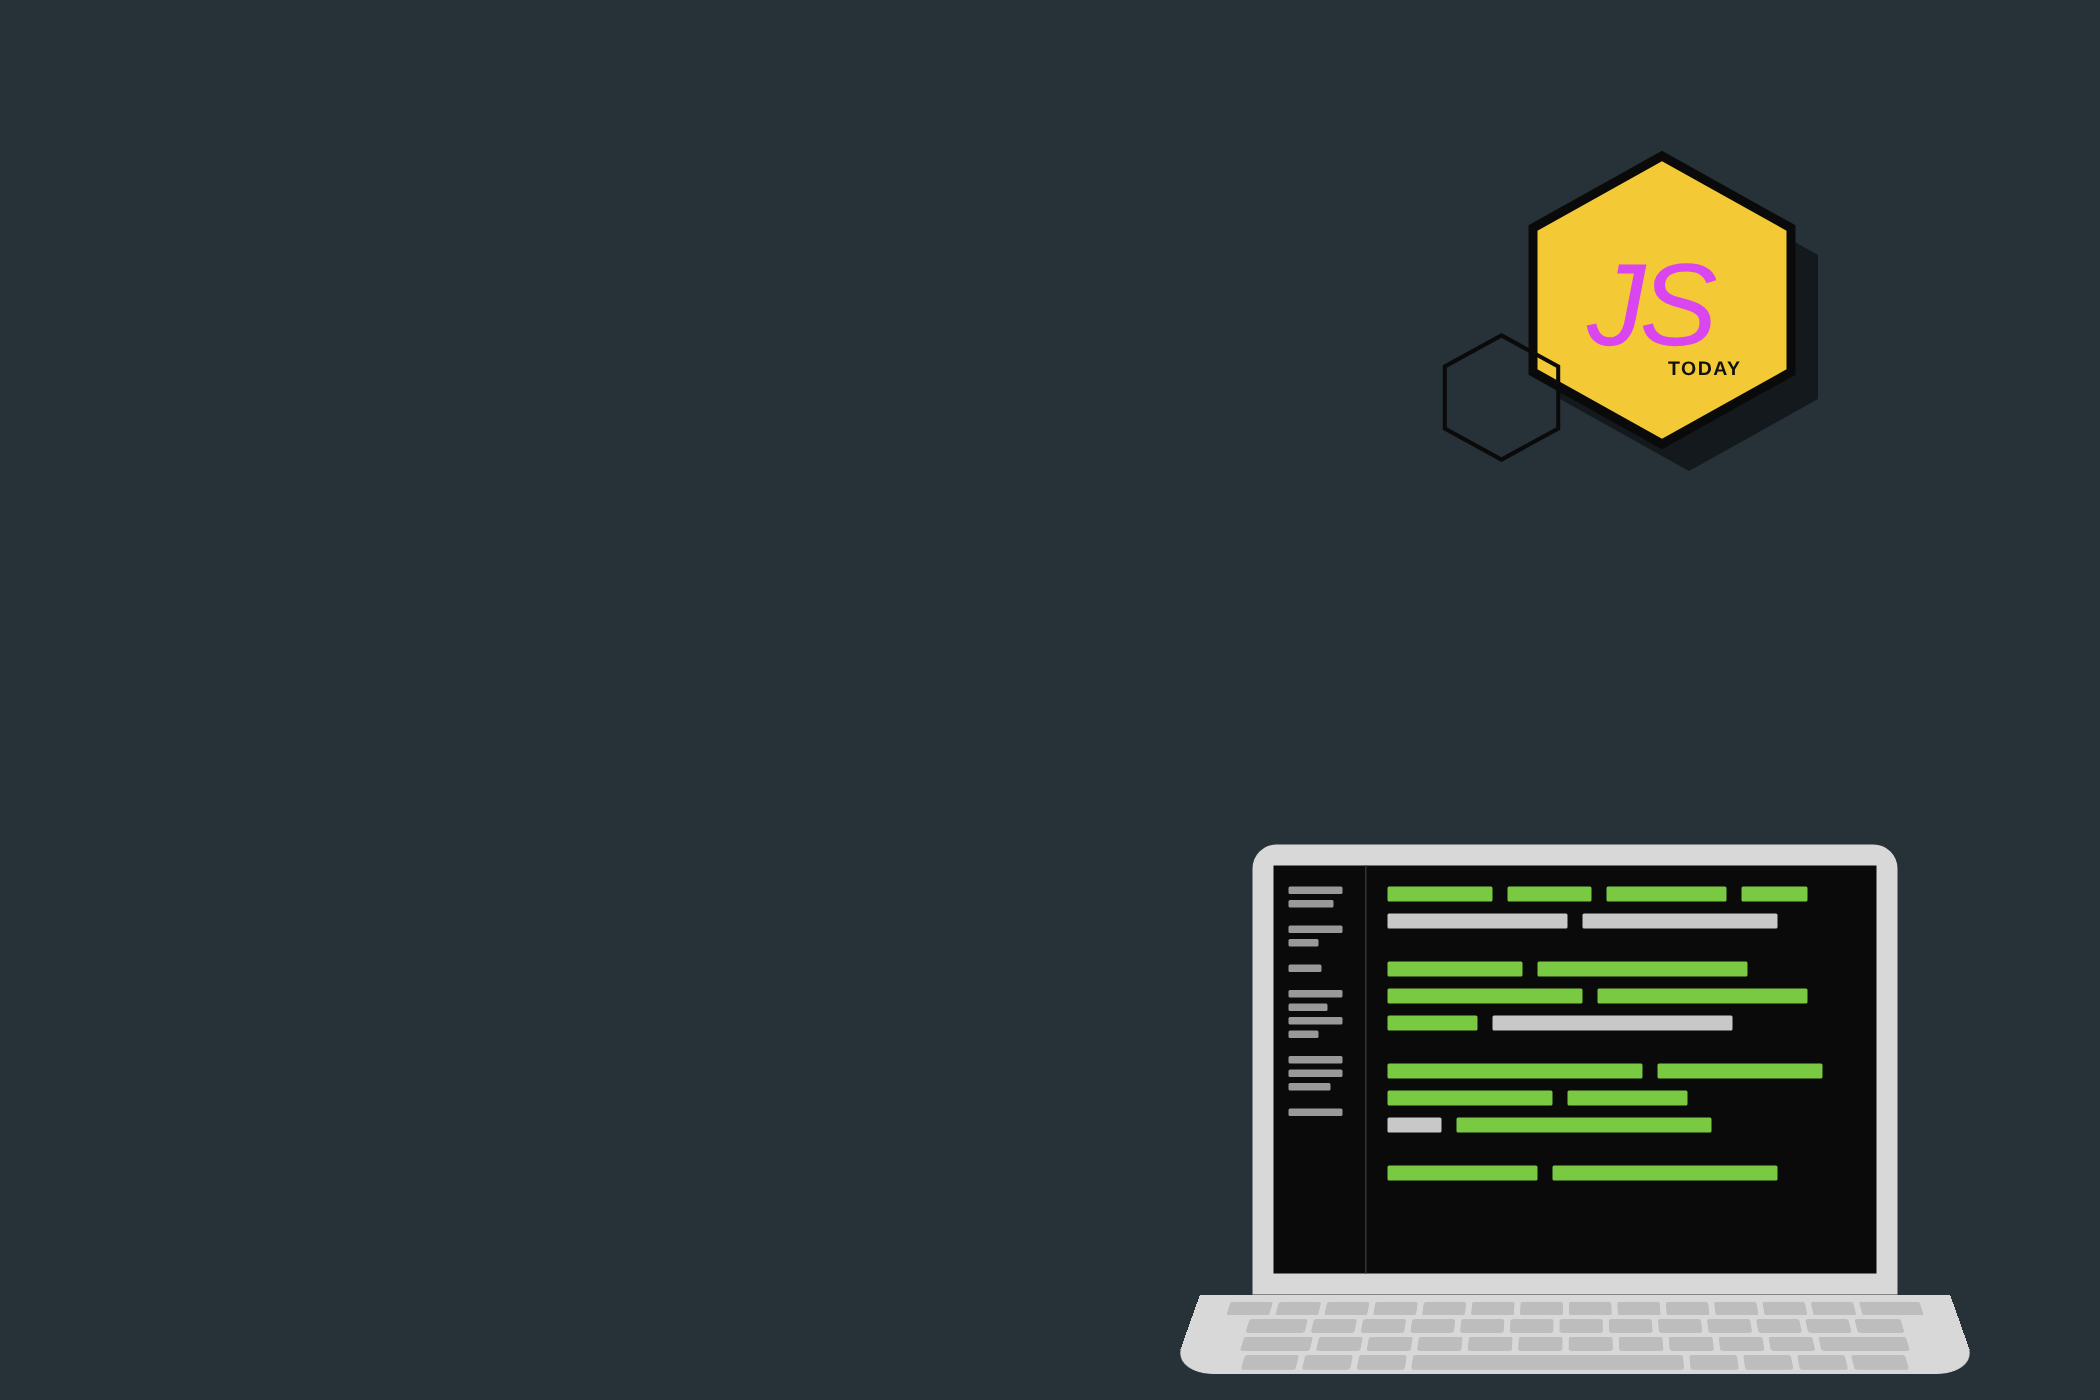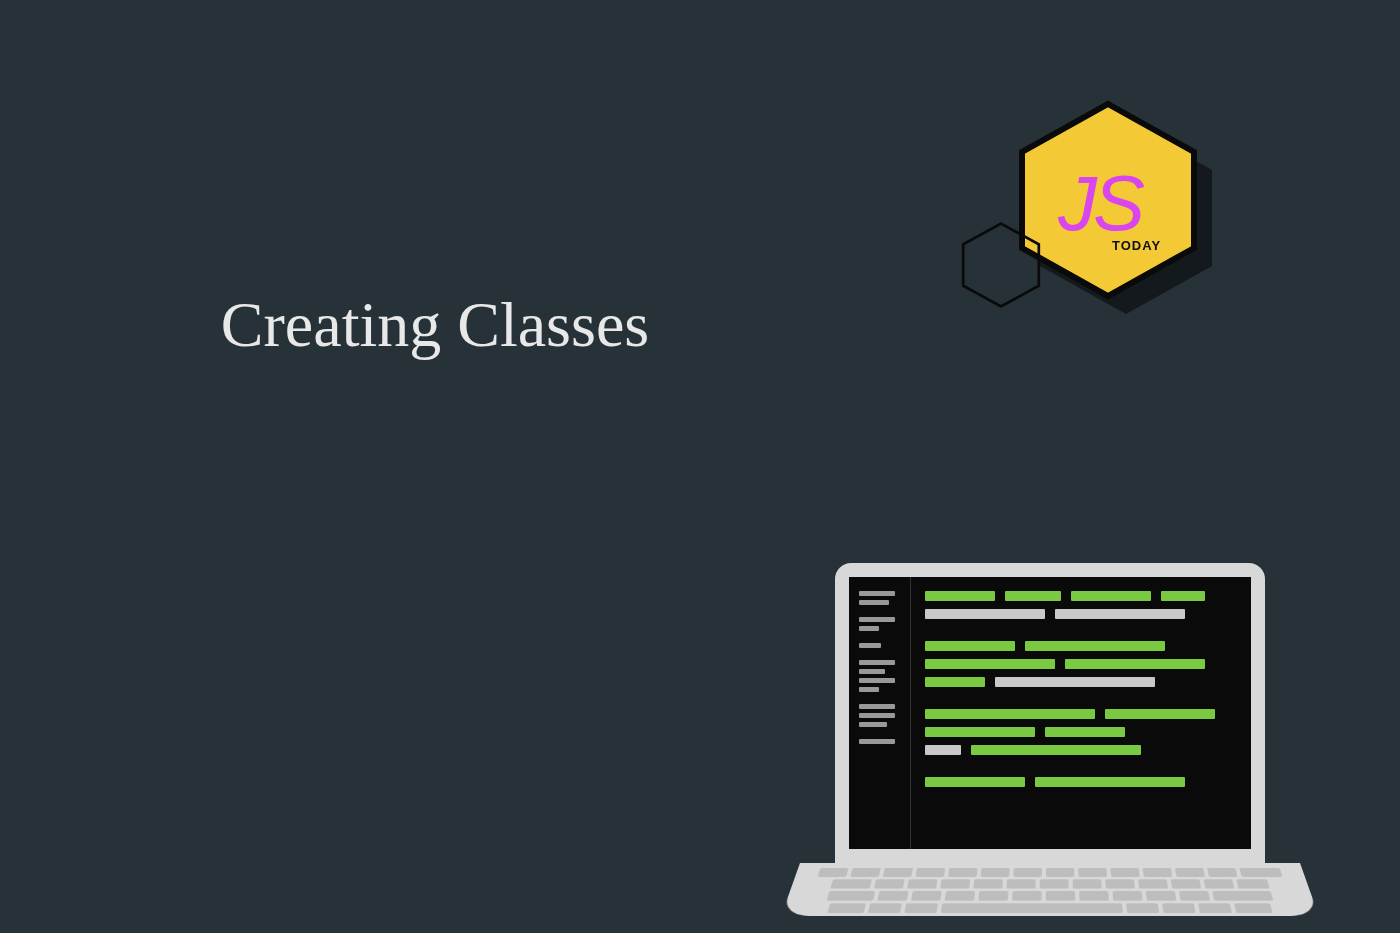--- a/index.html
+++ b/index.html
@@ -173,21 +173,20 @@
   .key {
     height: 14px;
     background: #bdbdbd;
     border-radius: 2px;
   }
 </style>
 </head>
 <body>
 
 <div class="title-block">
-  <div class="title-line">Creating Classes</div>
 </div>
 
 <div class="logo-wrap">
   <svg class="hex hex-shadow" viewBox="0 0 100 100">
     <polygon points="50,2 93,26 93,74 50,98 7,74 7,26" fill="#13191c"></polygon>
   </svg>
   <svg class="hex hex-main" viewBox="0 0 100 100">
     <polygon points="50,2 93,26 93,74 50,98 7,74 7,26" fill="#f3c935" stroke="#0a0a0a" stroke-width="3"></polygon>
   </svg>
   <svg class="hex-small" viewBox="0 0 100 100">

